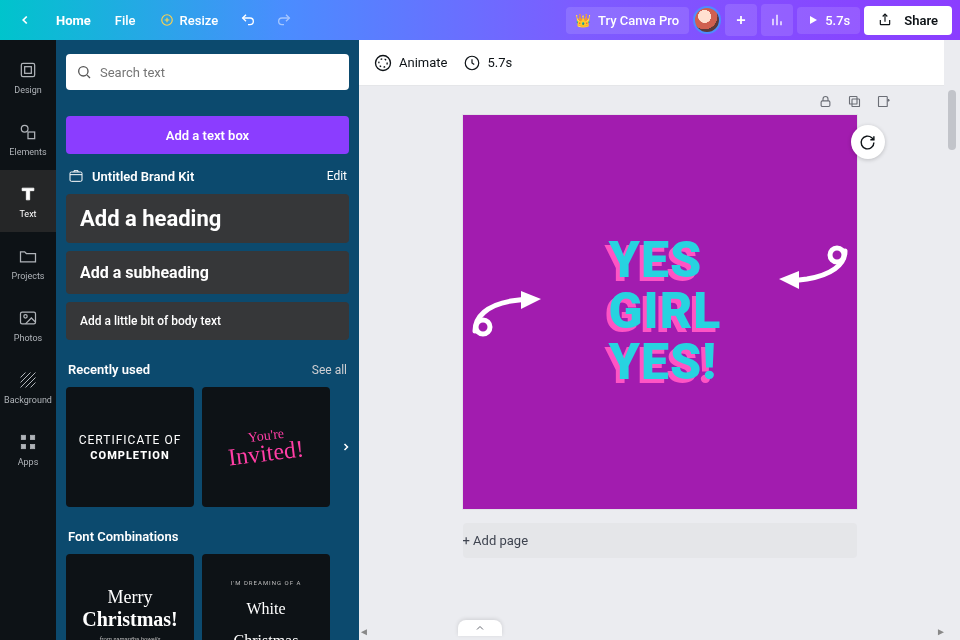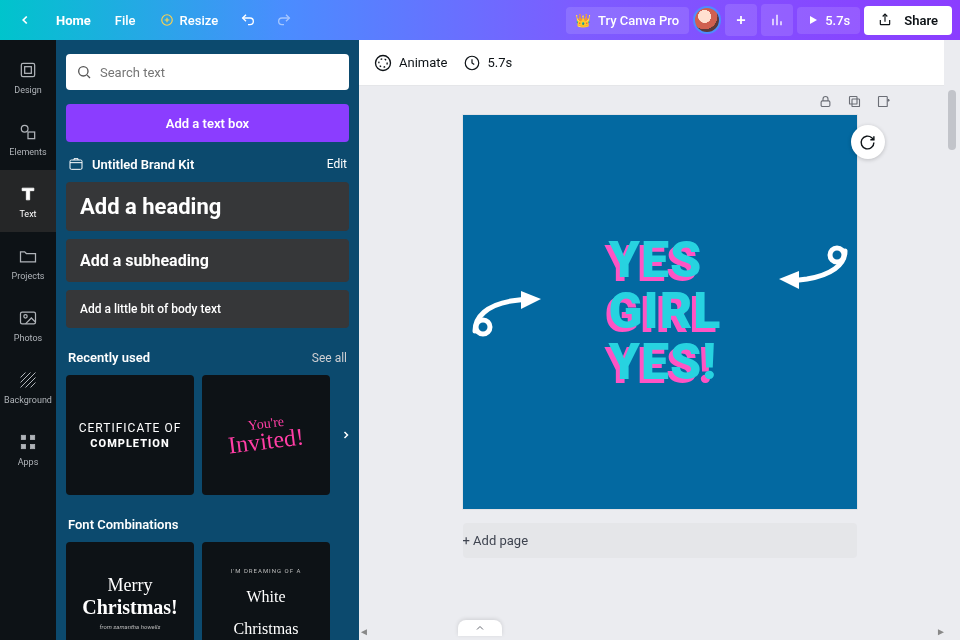--- a/index.html
+++ b/index.html
@@ -22,21 +22,21 @@
 .rail .ritem.active { background:#252627; color:#fff; border-radius: 0 6px 6px 0;}
 .rail .ricon { width:22px; height:22px; display:flex; align-items:center; justify-content:center;}
 .rail .ricon svg { stroke:#b0b4b9; }
 .rail .ritem.active .ricon svg { stroke:#fff; fill:#fff; }
 
 
 .panel { position:absolute; top:40px; left:56px; width:303px; height:600px; background:#0c4a6e; color:#fff; overflow-y:auto; overflow-x:hidden; padding: 14px 10px 40px 10px;}
 .panel::-webkit-scrollbar{width:0}
 .panel .search { display:flex; align-items:center; background:#fff; border-radius:4px; height:36px; padding:0 10px; gap:8px;}
 .panel .search input { flex:1; border:none; outline:none; font-size:13px; color:#555;}
-.panel .addbox { margin-top:14px; background:#8b3dff; color:#fff; height:38px; border-radius:4px; display:flex; align-items:center; justify-content:center; font-weight:600; font-size:13px; cursor:pointer;}
+.panel .addbox { margin-top:26px; background:#8b3dff; color:#fff; height:38px; border-radius:4px; display:flex; align-items:center; justify-content:center; font-weight:600; font-size:13px; cursor:pointer;}
 .panel .brandrow { display:flex; align-items:center; justify-content:space-between; margin:14px 2px 10px 2px; font-size:13px;}
 .panel .brandrow .bk { display:flex; align-items:center; gap:8px; font-weight:600;}
 .panel .stylebtn { background:#363739; border-radius:4px; padding:12px 14px; margin-bottom:8px; cursor:pointer; font-weight:700;}
 .panel .stylebtn.h1 { font-size:22px; }
 .panel .stylebtn.h2 { font-size:16px; }
 .panel .stylebtn.body { font-size:12px; font-weight:500;}
 .panel .sectionrow { display:flex; justify-content:space-between; align-items:center; margin:22px 2px 10px 2px; font-size:13px; font-weight:600;}
 .panel .sectionrow .seeall { font-weight:400; font-size:12px; color:#cfcfd2; cursor:pointer;}
 .panel .thumbs { display:flex; gap:8px; position:relative;}
 .panel .thumb { width:128px; height:120px; background:#0d1216; border-radius:4px; display:flex; flex-direction:column; align-items:center; justify-content:center; font-size:9px; color:#fff; cursor:pointer;}
@@ -53,21 +53,21 @@
 
 
 .ctxbar { position:absolute; top:40px; left:359px; right:16px; height:46px; background:#fff; border-bottom:1px solid #e5e6e9; display:flex; align-items:center; padding:0 14px; gap:16px; font-size:13px;}
 .ctxbar .cbtn { display:flex; align-items:center; gap:6px; cursor:pointer; color:#0d1216;}
 
 
 .canvas-scroll { position:absolute; top:86px; left:359px; right:0; bottom:0; background:#ebecf0; overflow:auto;}
 .canvas-inner { width:100%; padding: 0 0 30px 0; display:flex; flex-direction:column; align-items:center;}
 .page-tools { width: 480px; display:flex; justify-content:flex-end; gap:14px; padding:8px 0 6px 0; color:#4a4a4f;}
 .page-tools span { cursor:pointer; font-size:14px;}
-.artboard { width:394px; height:394px; background:#0369a1; position:relative; box-shadow: 0 0 0 1px rgba(0,0,0,0.04);}
+.artboard { width:394px; height:394px; background:#a21caf; position:relative; box-shadow: 0 0 0 1px rgba(0,0,0,0.04);}
 .reload-badge { position:absolute; top:10px; right:-28px; width:34px; height:34px; background:#fff; border-radius:50%; box-shadow:0 1px 4px rgba(0,0,0,0.2); display:flex; align-items:center; justify-content:center; cursor:pointer;}
 .artboard .bigtext { position:absolute; left:146px; top:120px; font-family: Impact, "Arial Black", sans-serif; font-weight:900; letter-spacing:1px; }
 .artboard .bigtext div{ font-size:50px; line-height:1.02; color:#27d3e0; text-shadow: -4px 4px 0 #ff54c4; }
 .artboard svg.arrow { position:absolute; }
 .addpage { margin-top:14px; width:394px; background:#e5e6e9; color:#3f4450; padding:10px 0; text-align:left; font-size:13px; border-radius:4px; cursor:pointer;}
 .bottom-handle { position:absolute; bottom:4px; left:50%; transform:translateX(-50%); width:44px; height:16px; background:#fff; border-radius:8px 8px 0 0; box-shadow:0 -1px 4px rgba(0,0,0,0.12); display:flex;align-items:center;justify-content:center; color:#6b6e76; font-size:10px; cursor:pointer;}
 .vscroll { position:absolute; top:86px; right:2px; width:10px; bottom:18px;}
 .vscroll .thumb { position:absolute; top:4px; width:8px; height:60px; background:#c2c4ca; border-radius:4px;}
 .hscroll { position:absolute; left:359px; right:14px; bottom:2px; height:12px;}
 .hscroll .right-arrow{position:absolute; right:0; top:0; font-size:10px; color:#888;}

